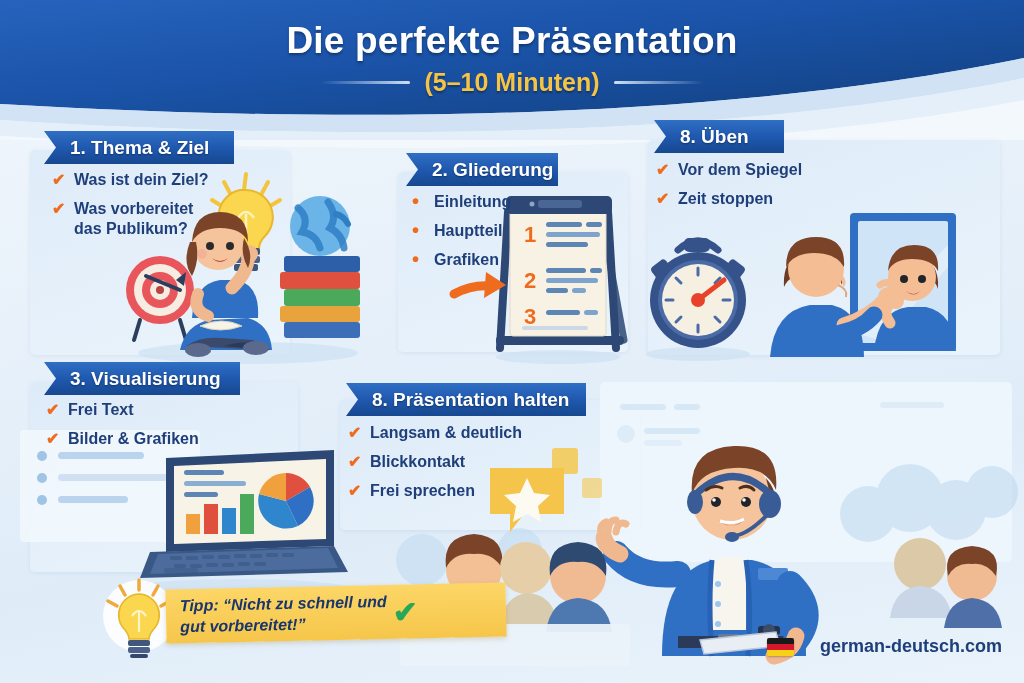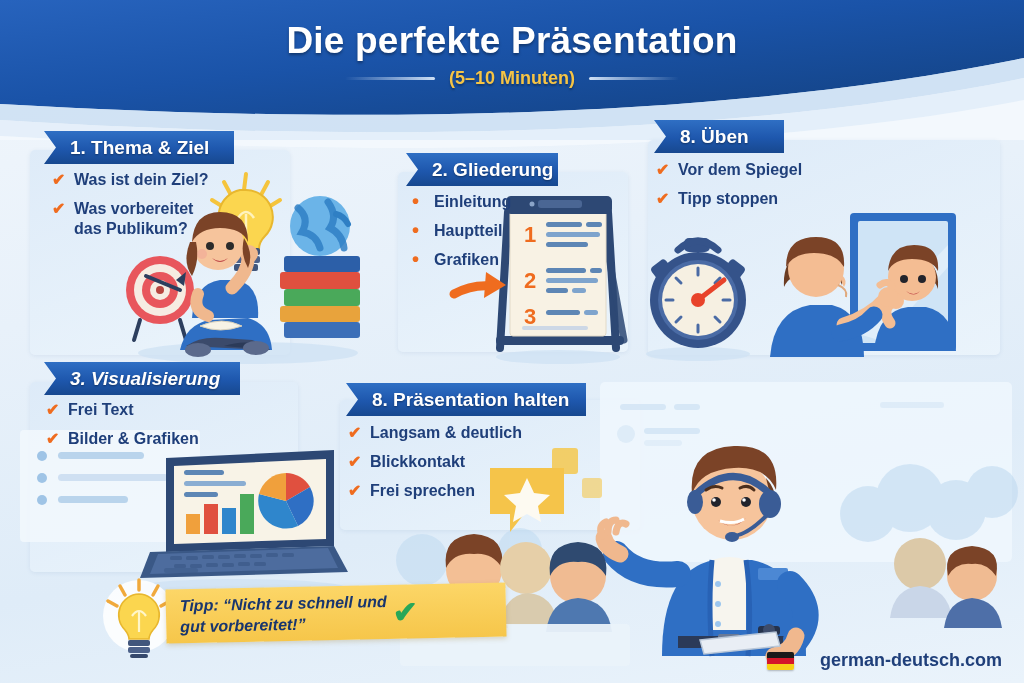--- a/index.html
+++ b/index.html
@@ -25,21 +25,21 @@
     letter-spacing: 0.2px;
     text-shadow: 0 2px 3px rgba(0,0,0,0.35);
   }
   .header-sub-row {
     position: absolute; top: 68px; left: 0; width: 1024px;
     display: flex; align-items: center; justify-content: center; gap: 14px;
   }
   .sub-rule { width: 90px; height: 3px; background: linear-gradient(90deg, rgba(255,255,255,0) 0%, #cfe0f5 100%); border-radius: 2px; }
   .sub-rule.right { background: linear-gradient(90deg, #cfe0f5 0%, rgba(255,255,255,0) 100%); }
   .header-sub {
-    font-size: 18px; font-weight: bold; color: #f6c445;
+    font-size: 25px; font-weight: bold; color: #f6c445;
     text-shadow: 0 2px 2px rgba(0,0,0,0.3);
   }
   
   .panel {
     position: absolute;
     background: linear-gradient(160deg, rgba(220,234,248,0.88) 0%, rgba(236,245,252,0.80) 100%);
     border-radius: 5px;
     box-shadow: 0 1px 4px rgba(70,110,160,0.10);
   }
   .ribbon {
@@ -78,21 +78,21 @@
     box-shadow: 0 2px 5px rgba(150,115,30,0.25);
     display: flex; align-items: center; padding: 0 14px;
   }
   .tip-text {
     font-size: 16px; font-weight: bold; font-style: italic;
     color: #18356e; line-height: 21px; white-space: pre-line;
   }
   .tip-check { font-size: 30px; color: #28a758; font-weight: bold; margin-left: 6px; }
   
   .footer {
-    position: absolute; right: 22px; bottom: 12px;
+    position: absolute; right: 22px; bottom: 26px;
     display: flex; align-items: center; gap: 26px;
   }
   .flag {
     width: 27px; height: 18px; border-radius: 2px; overflow: hidden;
     box-shadow: 0 1px 2px rgba(0,0,0,0.25);
     display: flex; flex-direction: column;
   }
   .flag i { display: block; flex: 1 1 33.33%; }
   .footer-txt { font-size: 18px; font-weight: bold; color: #1f3f7a; }
   
@@ -344,21 +344,21 @@
   <div class="ribbon" style="left:654px; top:120px; width:130px;">
     <span>8. Üben</span>
   </div>
   <div class="bullets" style="left:656px; top:160px; width:200px;">
     <div class="bullet">
       <span class="mark">✔</span>
       <span class="txt">Vor dem Spiegel</span>
     </div>
     <div class="bullet">
       <span class="mark">✔</span>
-      <span class="txt">Tipp stoppen</span>
+      <span class="txt">Zeit stoppen</span>
     </div>
   </div>
 
   <div class="panel" style="left:30px; top:382px; width:268px; height:190px;"></div>
 
   <div class="art" style="left:20px; top:430px;">
     <svg width="190" height="120" viewBox="0 0 190 120">
       <rect x="0" y="0" width="180" height="112" rx="4" fill="#f2f8fd" opacity="0.85"></rect>
       <circle cx="22" cy="26" r="5" fill="#9fc4e6"></circle>
       <rect x="38" y="22" width="86" height="7" rx="3.5" fill="#b9d4ec"></rect>
@@ -410,21 +410,21 @@
           <rect x="62" y="116" width="12" height="4" rx="1.5"></rect>
         <rect x="78" y="115" width="12" height="4" rx="1.5"></rect>
           <rect x="94" y="115" width="12" height="4" rx="1.5"></rect>
         <rect x="110" y="114" width="12" height="4" rx="1.5"></rect>
           <rect x="126" y="114" width="12" height="4" rx="1.5"></rect>
       </g>
       <rect x="36" y="120" width="34" height="5" rx="2.5" fill="#3a5886" opacity="0.5"></rect>
     </svg>
   </div>
 
-  <div class="ribbon" style="left:44px; top:362px; width:196px;font-style:italic;">
+  <div class="ribbon" style="left:44px; top:362px; width:196px;">
     <span>3. Visualisierung</span>
   </div>
   <div class="bullets" style="left:46px; top:400px; width:230px;">
     <div class="bullet">
       <span class="mark">✔</span>
       <span class="txt">Frei Text</span>
     </div>
     <div class="bullet">
       <span class="mark">✔</span>
       <span class="txt">Bilder &amp; Grafiken</span>

